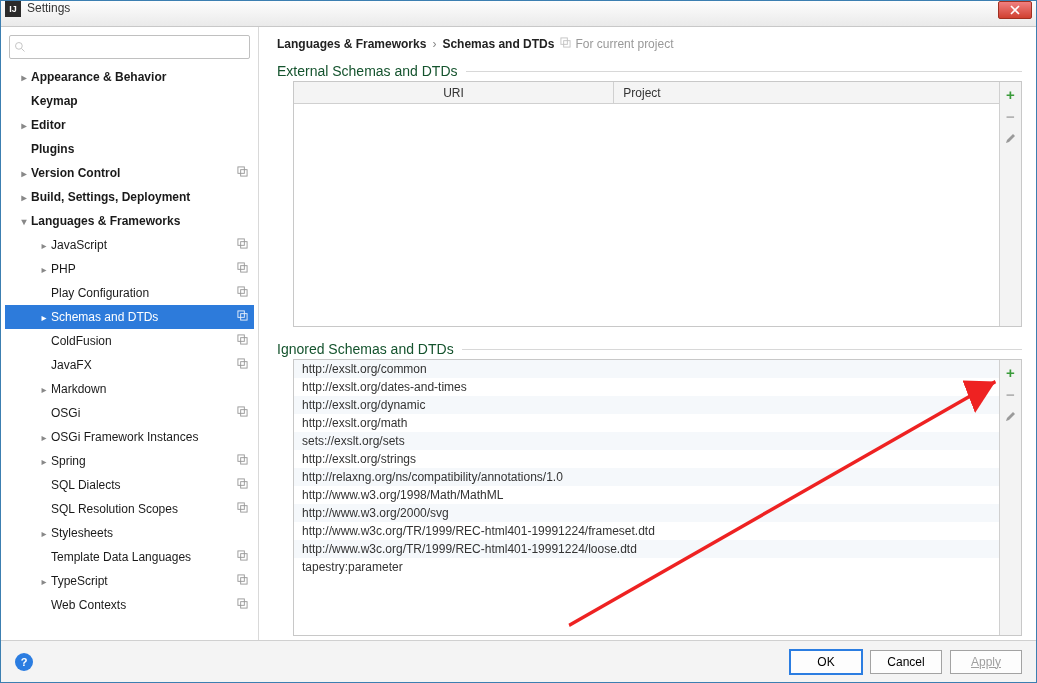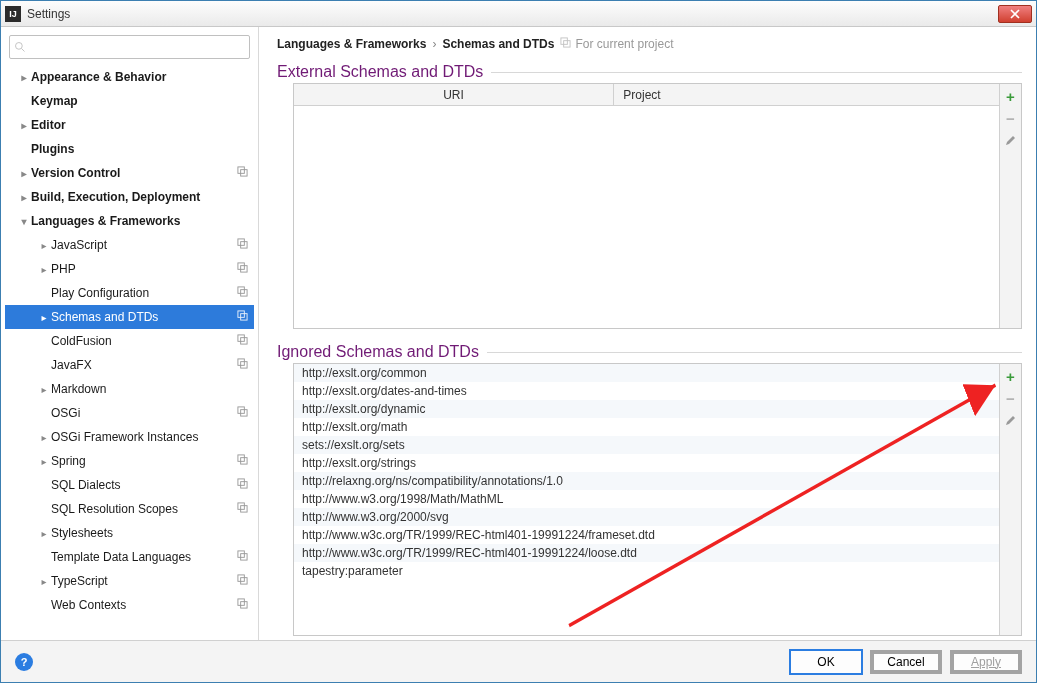--- a/index.html
+++ b/index.html
@@ -1,18 +1,18 @@
 <!DOCTYPE html>
 <html><head>
 <meta charset="utf-8">
 <style>
 * { box-sizing: border-box; margin: 0; padding: 0; font-family: "Segoe UI", Tahoma, sans-serif; font-size: 12px; }
 body { background: #fff; width: 1037px; height: 683px; overflow: hidden; border: 1px solid #3c7fb1; position: relative; }
 
-.titlebar { height: 26px; background: linear-gradient(#fdfdfd, #eaeaea); display: flex; align-items: center; padding: 0 4px; border-bottom: 1px solid #c8c8c8; }
+.titlebar { height: 26px; background: linear-gradient(#fdfdfd, #eaeaea); display: flex; padding: 0 4px; border-bottom: 1px solid #c8c8c8; }
 .titlebar .app-icon { width: 16px; height: 16px; background: #2b2b2b; display: flex; align-items: center; justify-content: center; color: #fff; font-size: 9px; font-weight: bold; margin-right: 6px; }
 .titlebar .title { flex: 1; color: #333; }
 .titlebar .close { width: 34px; height: 18px; background: linear-gradient(#f08080,#d04030); border: 1px solid #a03020; border-radius: 2px; display: flex; align-items: center; justify-content: center; color: #fff; font-weight: bold; cursor: pointer; }
 .titlebar .close svg { width:10px; height:10px; }
 
 .main { display: flex; height: calc(100% - 26px - 42px); }
 
 .sidebar { width: 258px; border-right: 1px solid #d9d9d9; display: flex; flex-direction: column; padding: 8px 4px 0 4px; }
 .search { height: 24px; border: 1px solid #c0c0c0; border-radius: 2px; display: flex; align-items: center; padding: 0 4px; margin: 0 4px 6px 4px; }
 .search svg { width: 12px; height: 12px; opacity: .5; }
@@ -30,21 +30,21 @@
 .tree .lvl0 { padding-left: 12px; }
 .tree .lvl1 { padding-left: 32px; }
 
 .content { flex: 1; padding: 10px 14px 4px 18px; display: flex; flex-direction: column; overflow: hidden; }
 .crumbs { display: flex; align-items: center; gap: 6px; margin-bottom: 12px; }
 .crumbs .c { font-weight: bold; color: #222; }
 .crumbs .sep { color: #888; }
 .crumbs .tag { color: #999; display: flex; gap: 4px; font-weight: normal; }
 .crumbs .tag svg { width:11px; height:11px; opacity:.6; }
 
-.section-label { color: #701a75; font-size: 16px; margin-bottom: 2px; display:flex; align-items:center; }
+.section-label { color: #14532d; font-size: 14px; margin-bottom: 2px; display:flex; align-items:center; }
 .section-label::after { content:''; flex:1; height:1px; background:#d8d8d8; margin-left:8px; }
 
 .panel { position: relative; border: 1px solid #c8c8c8; display: flex; margin-left: 16px; }
 .panel-body { flex: 1; overflow: auto; }
 .side-tools { width: 22px; background: #f3f3f3; border-left: 1px solid #d0d0d0; display: flex; flex-direction: column; align-items: center; padding-top: 4px; gap: 6px; }
 .side-tools .tool { width: 16px; height: 16px; display:flex; align-items:center; justify-content:center; cursor:pointer; }
 .side-tools .plus { color: #3a9b3a; font-size: 15px; font-weight: bold; }
 .side-tools .minus { color: #b0b0b0; font-size: 15px; font-weight: bold; }
 .side-tools .pencil svg { width:12px; height:12px; fill:#9a9a9a; }
 
@@ -60,21 +60,21 @@
 .ignored-panel .panel { height: 100%; }
 .list { }
 .list .item { padding: 2px 8px; color:#333; }
 .list .item:nth-child(odd){ background:#f5f8fb; }
 
 .arrow-overlay { position:absolute; pointer-events:none; }
 
 .footer { height: 42px; border-top: 1px solid #d0d0d0; display: flex; align-items: center; padding: 0 14px; background:#f4f4f4; }
 .footer .help { width:18px; height:18px; border-radius:50%; background:#2b7de1; color:#fff; display:flex; align-items:center; justify-content:center; font-weight:bold; font-size:11px; cursor:pointer; }
 .footer .spacer { flex:1; }
-.footer button { height: 24px; min-width: 72px; margin-left: 8px; border:4px solid #a3a3a3; background:#fdfdfd; cursor:pointer; }
+.footer button { height: 24px; min-width: 72px; margin-left: 8px; border:1px solid #a3a3a3; background:#fdfdfd; cursor:pointer; }
 .footer button.primary { border:1px solid #2b7de1; outline:1px solid #2b7de1; }
 .footer button:disabled { color:#a0a0a0;text-decoration:underline; }
 
 ::-webkit-scrollbar { width: 16px; }
 ::-webkit-scrollbar-track { background:#f1f1f1; }
 ::-webkit-scrollbar-thumb { background:#c8c8c8; border:3px solid #f1f1f1; border-radius:8px; }
 </style>
 </head>
 <body>
 
@@ -118,21 +118,21 @@
         <div class="row lvl0 bold">
           <span class="arrow">▸</span>
           <span>Version Control</span>
           <span class="cp"><svg viewBox="0 0 12 12">
               <rect x="1" y="1" width="7" height="7" fill="none" stroke="currentColor"></rect>
               <rect x="4" y="4" width="7" height="7" fill="none" stroke="currentColor"></rect>
             </svg></span>
         </div>
         <div class="row lvl0 bold">
           <span class="arrow">▸</span>
-          <span>Build, Execution, Deployment</span>
+          <span>Build, Settings, Deployment</span>
         </div>
         <div class="row lvl0 bold">
           <span class="arrow">▾</span>
           <span>Languages &amp; Frameworks</span>
         </div>
         <div class="row lvl1">
           <span class="arrow">▸</span>
           <span>JavaScript</span>
           <span class="cp"><svg viewBox="0 0 12 12">
               <rect x="1" y="1" width="7" height="7" fill="none" stroke="currentColor"></rect>

